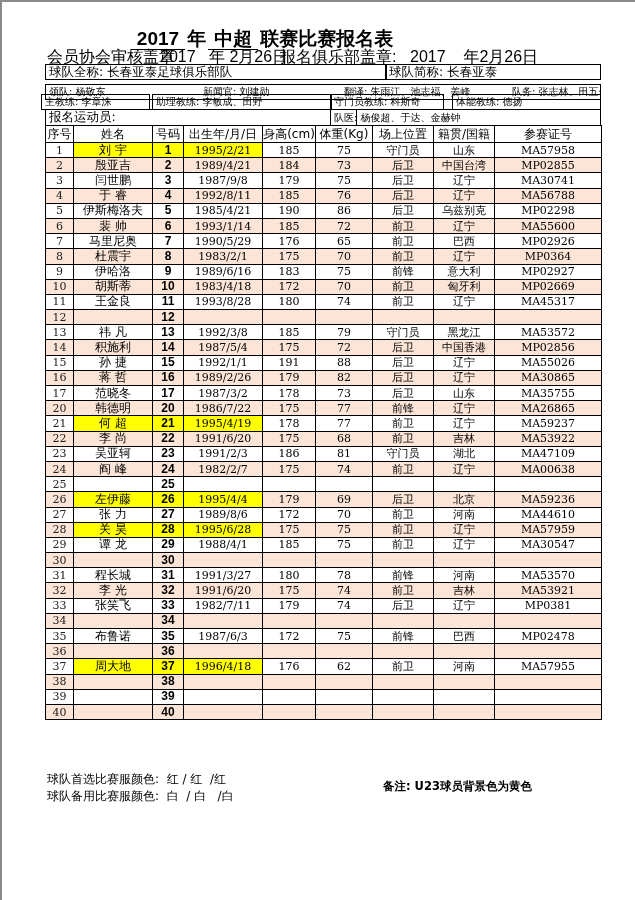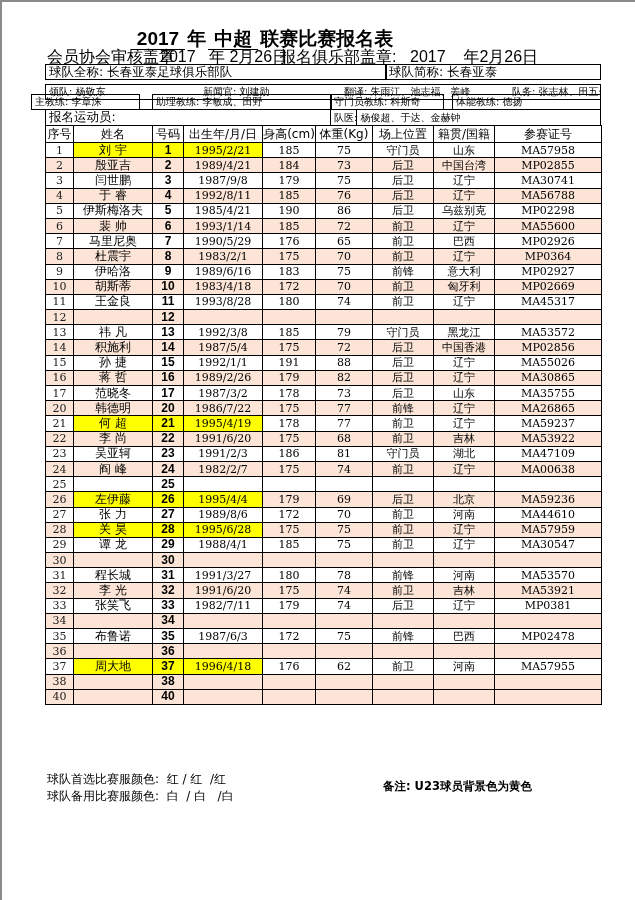--- a/index.html
+++ b/index.html
@@ -43,21 +43,21 @@
 <div class="box big" style="left:45px; top:64px; width:342px; height:16px;">球队全称: 长春亚泰足球俱乐部队</div>
 <div class="box big" style="left:385px; top:64px; width:216px; height:16px;text-align:right;">球队简称: 长春亚泰</div>
 
 <div class="box" style="left:45px; top:84px; width:556px; height:16px; padding:0;">
   <span style="position:absolute; left:3px;">领队: 杨敬东</span>
   <span style="position:absolute; left:157px;">新闻官: 刘建勋</span>
   <span style="position:absolute; left:298px;">翻译:  朱雨江、池志福、姜峰</span>
   <span style="position:absolute; left:466px;">队务: 张志林、田五一</span>
 </div>
 
-<div class="box" style="left:31px; top:94px; width:109px; height:16px;">主教练: 李章洙</div>
+<div class="box" style="left:41px; top:94px; width:109px; height:16px;">主教练: 李章洙</div>
 <div class="box" style="left:152px; top:94px; width:180px; height:16px;">助理教练:   李敏成、田野</div>
 <div class="box" style="left:330px; top:94px; width:114px; height:16px;">守门员教练: 科斯奇</div>
 <div class="box" style="left:452px; top:94px; width:149px; height:16px;">体能教练: 德扬</div>
 
 <div class="box big" style="left:45px; top:109px; width:312px; height:17px;">报名运动员:</div>
 <div class="box" style="left:330px; top:109px; width:271px; height:17px;">队医: 杨俊超、于达、金赫钟</div>
 
 <table class="roster">
   <colgroup>
     <col style="width:28px">
@@ -473,20 +473,31 @@
         <td class="seq">38</td>
         <td class="name"></td>
         <td class="num">38</td>
         <td class="birth"></td>
         <td class="height"></td>
         <td class="weight"></td>
         <td class="pos"></td>
         <td class="orig"></td>
         <td class="cert"></td>
       </tr>
+      <tr class="odd">
+        <td class="seq">39</td>
+        <td class="name"></td>
+        <td class="num">39</td>
+        <td class="birth"></td>
+        <td class="height"></td>
+        <td class="weight"></td>
+        <td class="pos"></td>
+        <td class="orig"></td>
+        <td class="cert"></td>
+      </tr>
       <tr class="even">
         <td class="seq">40</td>
         <td class="name"></td>
         <td class="num">40</td>
         <td class="birth"></td>
         <td class="height"></td>
         <td class="weight"></td>
         <td class="pos"></td>
         <td class="orig"></td>
         <td class="cert"></td>

